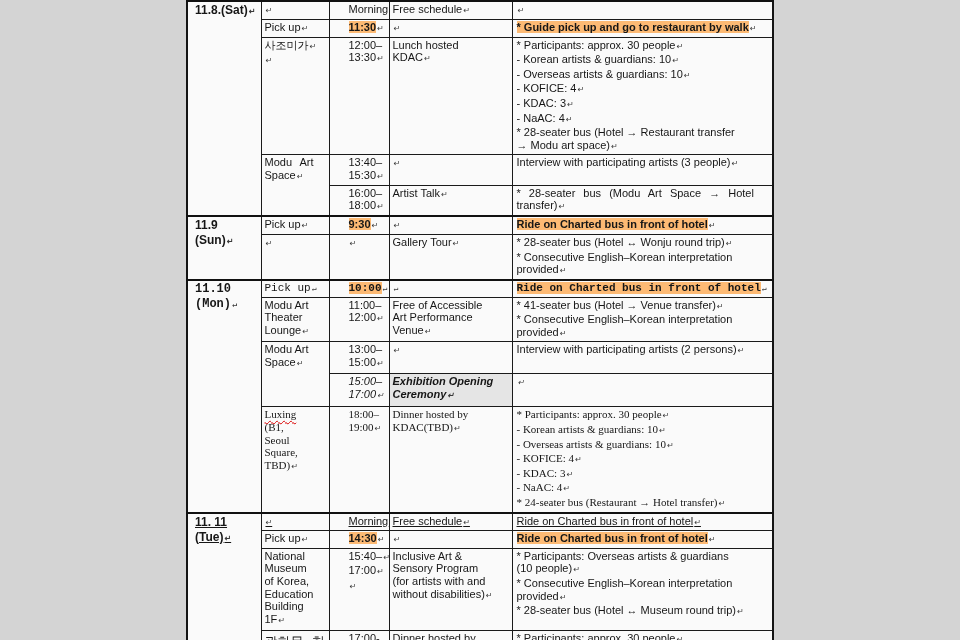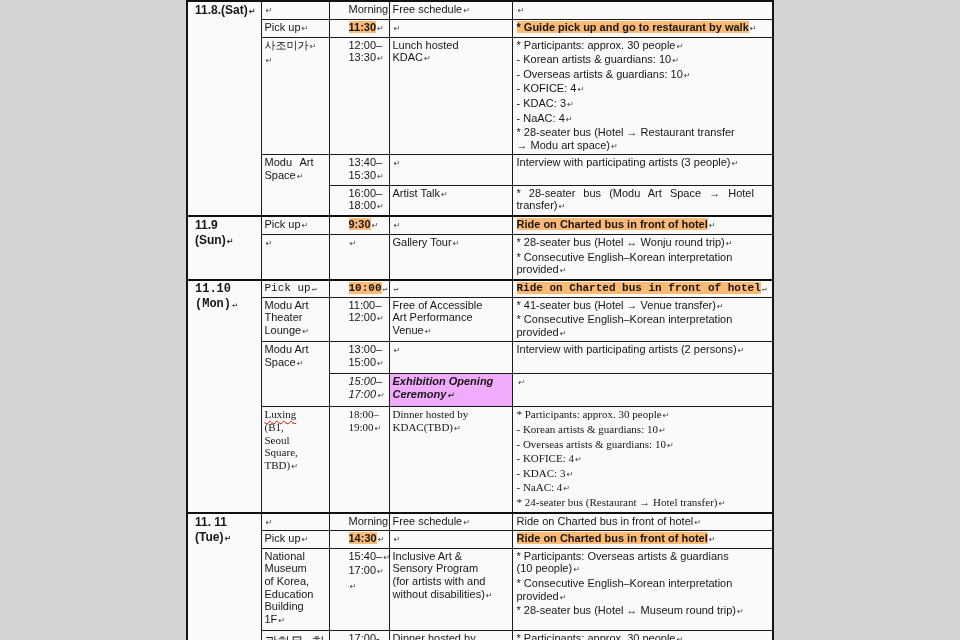--- a/index.html
+++ b/index.html
@@ -218,21 +218,21 @@
           </td>
           <td class="col-notes">
             <div class="ln"><span>Interview with participating artists (2 persons)</span><span class="pm">↵</span></div>
           </td>
         </tr>
         <tr style="height: 33px; font-style: italic;">
           <td class="col-time">
             <div class="ln"><span>15:00–</span></div>
             <div class="ln"><span>17:00</span><span class="pm">↵</span></div>
           </td>
-          <td class="col-activity bold" style="background: #f0abfc;">
+          <td class="col-activity bold" style="background: #e5e5e5;">
             <div class="ln"><span>Exhibition Opening</span></div>
             <div class="ln"><span>Ceremony</span><span class="pm">↵</span></div>
           </td>
           <td class="col-notes">
             <div class="ln"><span class="pm">↵</span></div>
           </td>
         </tr>
         <tr style="height: 100px; font-family: Liberation Serif, serif;">
           <td class="col-location">
             <div class="ln"><span class="sq">Luxing</span></div>
@@ -252,21 +252,21 @@
           <td class="col-notes">
             <div class="ln"><span>* Participants: approx. 30 people</span><span class="pm">↵</span></div>
             <div class="ln"><span>- Korean artists &amp; guardians: 10</span><span class="pm">↵</span></div>
             <div class="ln"><span>- Overseas artists &amp; guardians: 10</span><span class="pm">↵</span></div>
             <div class="ln"><span>- KOFICE: 4</span><span class="pm">↵</span></div>
             <div class="ln"><span>- KDAC: 3</span><span class="pm">↵</span></div>
             <div class="ln"><span>- NaAC: 4</span><span class="pm">↵</span></div>
             <div class="ln"><span>* 24-seater bus (Restaurant → Hotel transfer)</span><span class="pm">↵</span></div>
           </td>
         </tr>
-        <tr class="block-start" style="height: 15px;">
+        <tr class="block-start" style="height: 15px; text-decoration: underline;">
           <td class="col-date" rowspan="4">
             <div class="ln"><span>11. 11</span></div>
             <div class="ln"><span>(Tue)</span><span class="pm">↵</span></div>
           </td>
           <td class="col-location">
             <div class="ln"><span class="pm">↵</span></div>
           </td>
           <td class="col-time">
             <div class="ln"><span>Morning</span><span class="pm">↵</span></div>
           </td>

